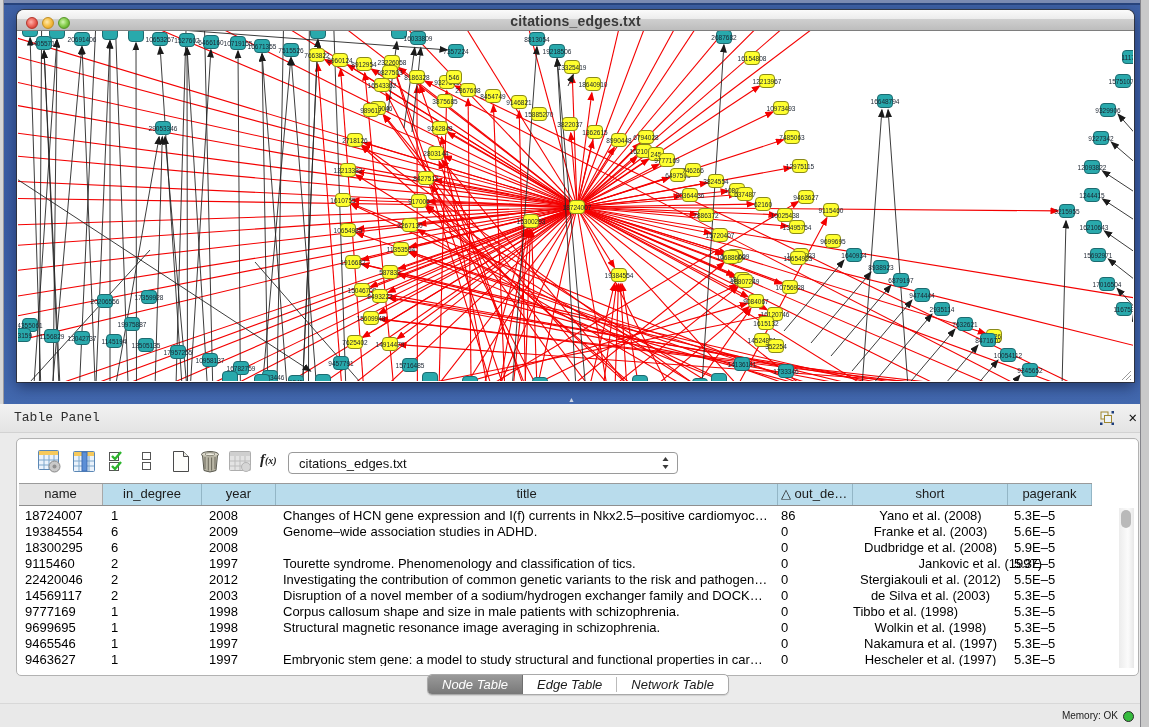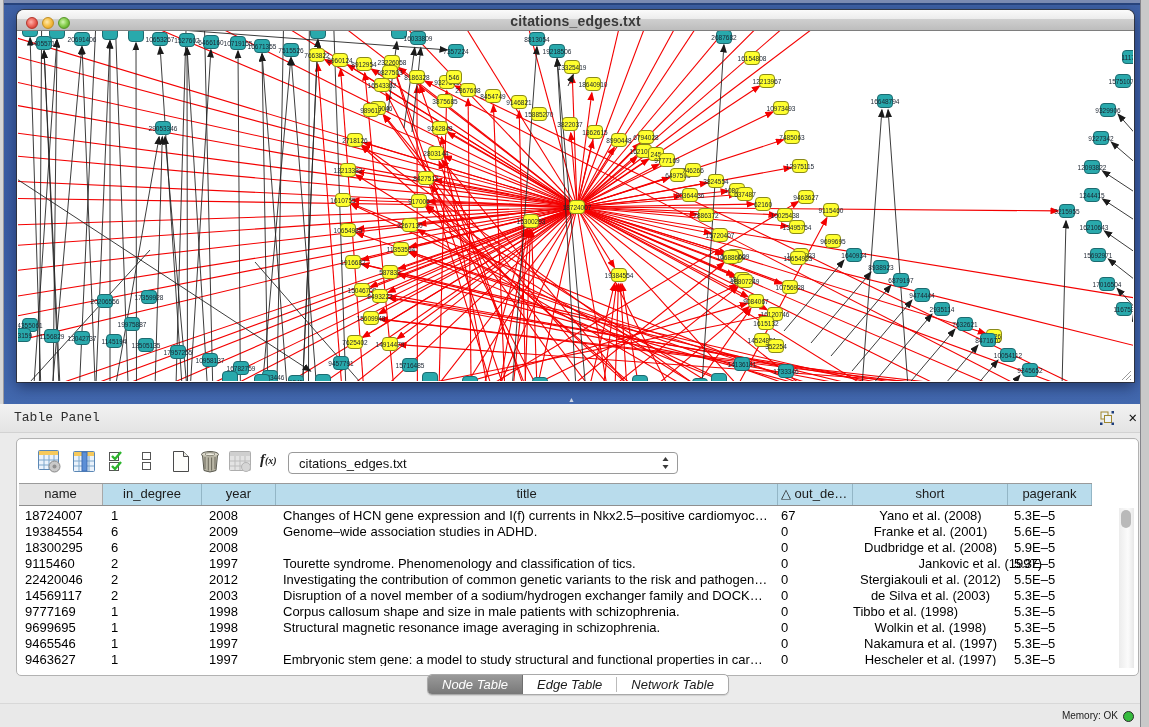--- a/index.html
+++ b/index.html
@@ -658,31 +658,31 @@
         <div class="c" style="left:759px;width:75px;text-align:left;padding-left:3px;">△ out_de…</div>
         <div class="c" style="left:834px;width:155px;">short</div>
         <div class="c" style="left:989px;width:84px;">pagerank</div>
       </div>
     <div id="tbody">
         <div class="r" style="top:0px;left:0;width:100%">
           <span style="position:absolute;left:6px">18724007</span>
           <span style="position:absolute;left:92px">1</span>
           <span style="position:absolute;left:190px">2008</span>
           <span style="position:absolute;left:264px">Changes of HCN gene expression and I(f) currents in Nkx2.5–positive cardiomyoc…</span>
-          <span style="position:absolute;left:762px">67</span>
+          <span style="position:absolute;left:762px">86</span>
           <span style="position:absolute;left:834px;width:155px;text-align:center">Yano et al. (2008)</span>
           <span style="position:absolute;left:995px">5.3E–5</span>
         </div>
         <div class="r" style="top:16px;left:0;width:100%">
           <span style="position:absolute;left:6px">19384554</span>
           <span style="position:absolute;left:92px">6</span>
           <span style="position:absolute;left:190px">2009</span>
           <span style="position:absolute;left:264px">Genome–wide association studies in ADHD.</span>
           <span style="position:absolute;left:762px">0</span>
-          <span style="position:absolute;left:834px;width:155px;text-align:center">Franke et al. (2001)</span>
+          <span style="position:absolute;left:834px;width:155px;text-align:center">Franke et al. (2003)</span>
           <span style="position:absolute;left:995px">5.6E–5</span>
         </div>
         <div class="r" style="top:32px;left:0;width:100%">
           <span style="position:absolute;left:6px">18300295</span>
           <span style="position:absolute;left:92px">6</span>
           <span style="position:absolute;left:190px">2008</span>
           <span style="position:absolute;left:762px">0</span>
           <span style="position:absolute;left:834px;width:155px;text-align:center">Dudbridge et al. (2008)</span>
           <span style="position:absolute;left:995px">5.9E–5</span>
         </div>

